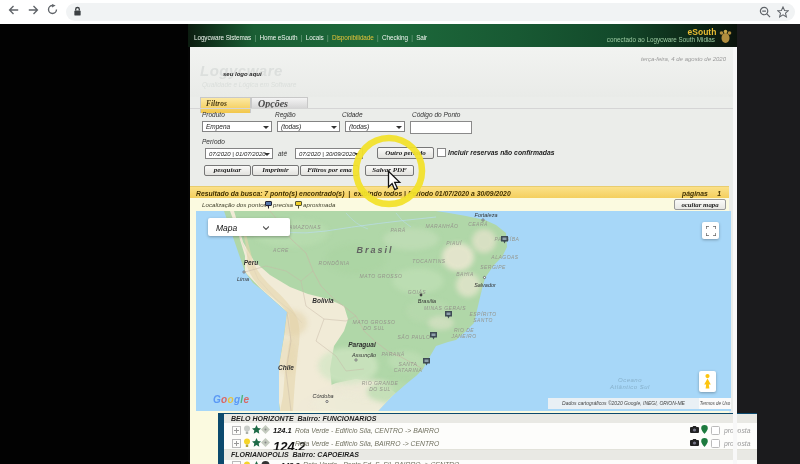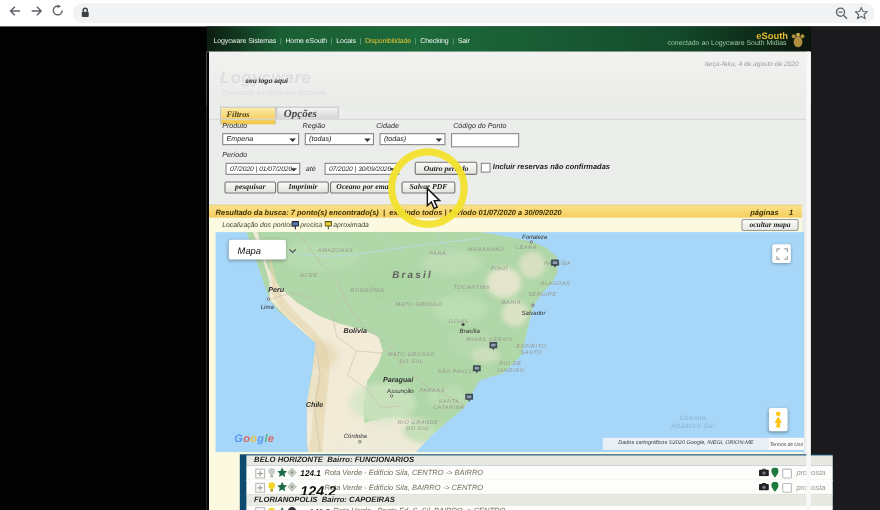--- a/index.html
+++ b/index.html
@@ -75,21 +75,21 @@
   <div class="abs" style="left:14px;top:91px;font-size:6.5px;color:#333;">Período</div>
   <div class="sel abs" style="left:17px;top:101px;width:68px;font-size:6px;">07/2020 | 01/07/2020</div>
   <div class="abs" style="left:90px;top:103px;font-size:6.5px;color:#333;">até</div>
   <div class="sel abs" style="left:107px;top:101px;width:68px;font-size:6px;">07/2020 | 30/09/2020</div>
   <div class="btn abs" style="left:189px;top:100px;width:55px;height:10px;line-height:10px;">Outro período</div>
   <div class="abs" style="left:249px;top:101px;width:7px;height:7px;background:#fff;border:1px solid #888;"></div>
   <div class="abs" style="left:260px;top:102px;font-size:6.8px;font-weight:bold;color:#222;">Incluir reservas não confirmadas</div>
 
   <div class="btn abs" style="left:16px;top:118px;width:45px;">pesquisar</div>
   <div class="btn abs" style="left:64px;top:118px;width:45px;">Imprimir</div>
-  <div class="btn abs" style="left:112px;top:118px;width:57px;">Oceano por ema</div>
+  <div class="btn abs" style="left:112px;top:118px;width:57px;">Filtros por ema</div>
   <div class="btn abs" style="left:177px;top:118px;width:47px;">Salvar PDF</div>
 
   <div class="abs" style="left:2px;top:139px;width:539px;height:11px;background:linear-gradient(to bottom,#fbe189,#f4cf5e);border-top:1px solid #e8cd6e;">
     <div class="abs" style="left:6px;top:2.5px;font-size:6.8px;font-weight:bold;color:#403000;">Resultado da busca: 7 ponto(s) encontrado(s)&nbsp; | &nbsp;exibindo todos | Período 01/07/2020 a 30/09/2020</div>
     <div class="abs" style="right:8px;top:2.5px;font-size:6.8px;font-weight:bold;color:#403000;">páginas&nbsp;&nbsp;&nbsp;&nbsp;&nbsp;1</div>
   </div>
 
   <div class="abs" style="left:2px;top:151px;width:539px;height:266px;background:#fbfae0;">
     <div class="abs" style="left:12px;top:3px;font-size:6.2px;color:#44442f;">Localização dos pontos:</div>
     <svg class="abs" style="left:75px;top:3px;" width="7" height="8" viewBox="0 0 7 8">
@@ -216,21 +216,21 @@
       <path d="M227,147 h7 v5.5 h-2.5 l-1,2 l-1,-2 h-2.5 Z"></path>
     </g>
     <g fill="#8da0ab">
       <rect x="306.5" y="26.5" width="4" height="2.5"></rect>
       <rect x="250.5" y="101.5" width="4" height="2.5"></rect>
       <rect x="235.5" y="122.5" width="4" height="2.5"></rect>
       <rect x="228.5" y="148.5" width="4" height="2.5"></rect>
     </g>
   </svg>
 
-  <div class="abs" style="left:12px;top:7px;width:52px;height:18px;background:#fff;border-radius:2px;box-shadow:0 1px 3px rgba(0,0,0,0.3);">
+  <div class="abs" style="left:12px;top:7px;width:82px;height:18px;background:#fff;border-radius:2px;box-shadow:0 1px 3px rgba(0,0,0,0.3);">
     <div class="abs" style="left:8px;top:4.5px;font-size:8.5px;color:#111;">Mapa</div>
     <svg class="abs" style="left:55px;top:8px;" width="6" height="4" viewBox="0 0 6 4">
             <path d="M0,0.5 L3,3.5 L6,0.5" stroke="#555" stroke-width="1.1" fill="none"></path>
           </svg>
   </div>
   <div class="abs" style="left:506px;top:11px;width:17px;height:17px;background:#fff;border-radius:2px;box-shadow:0 1px 3px rgba(0,0,0,0.3);">
     <svg class="abs" style="left:3.5px;top:3.5px;" width="10" height="10" viewBox="0 0 10 10">
             <path d="M0,3 V0 H3 M7,0 H10 V3 M10,7 V10 H7 M3,10 H0 V7" stroke="#666" stroke-width="1.4" fill="none"></path>
           </svg>
   </div>

